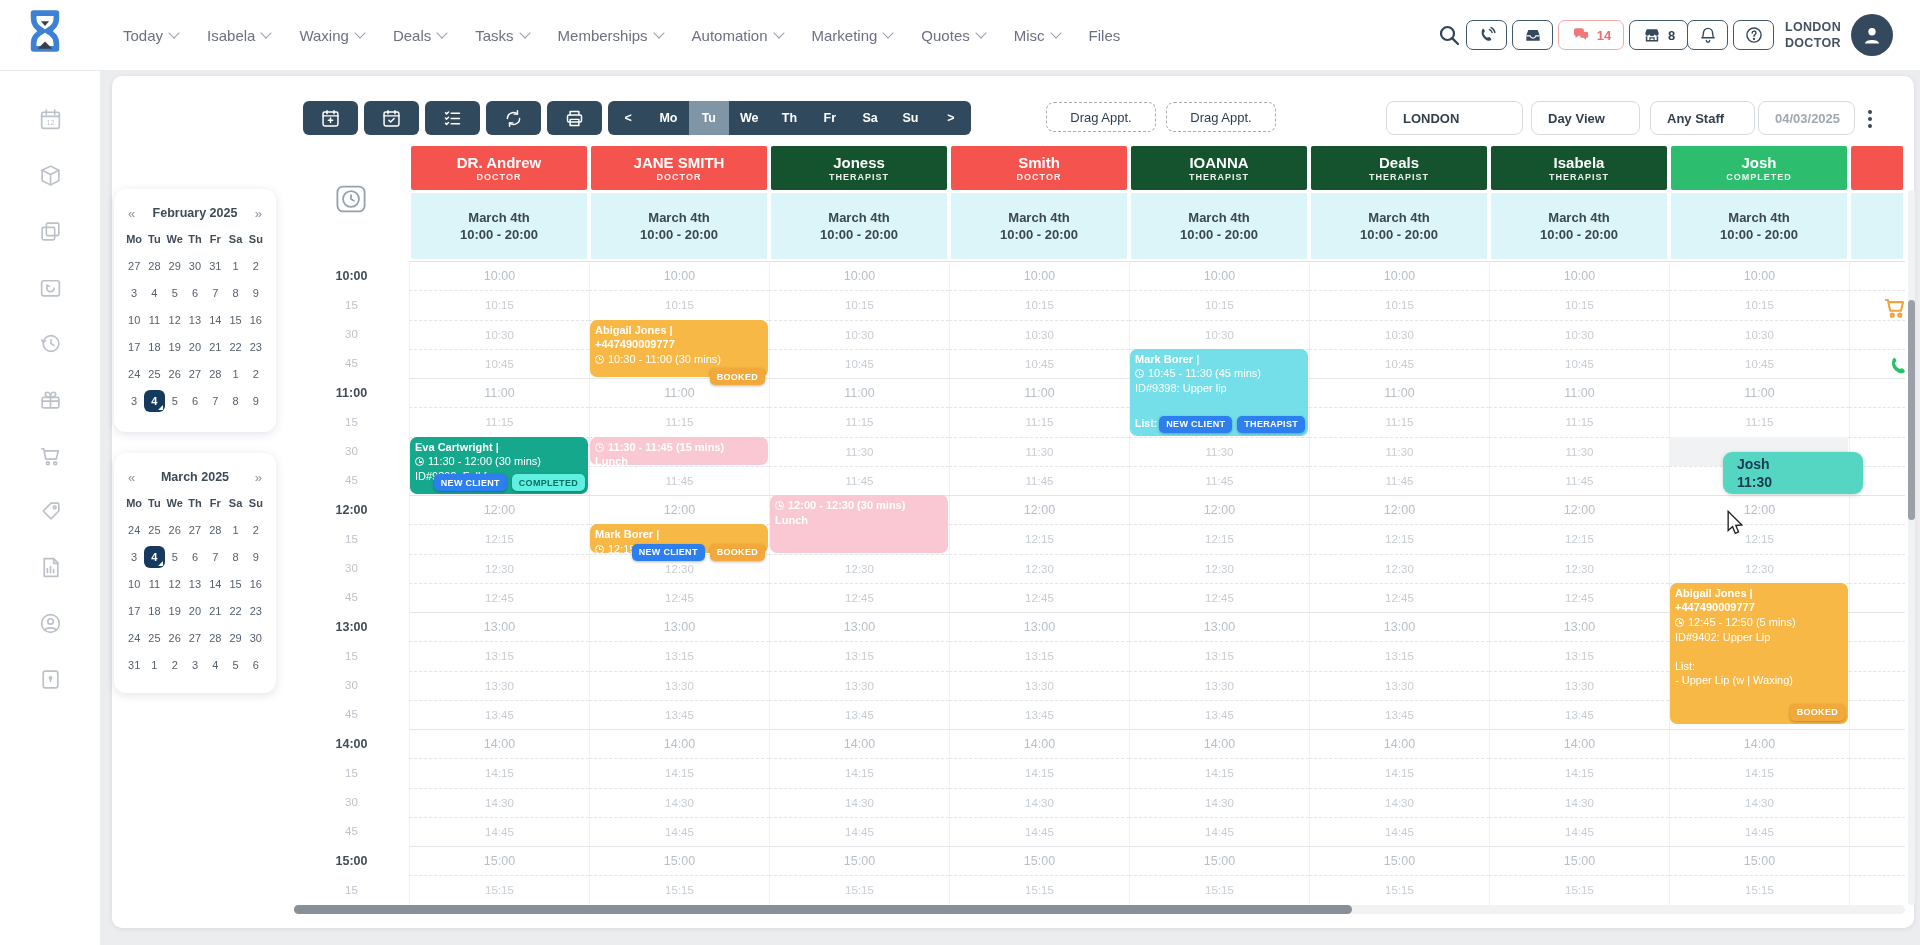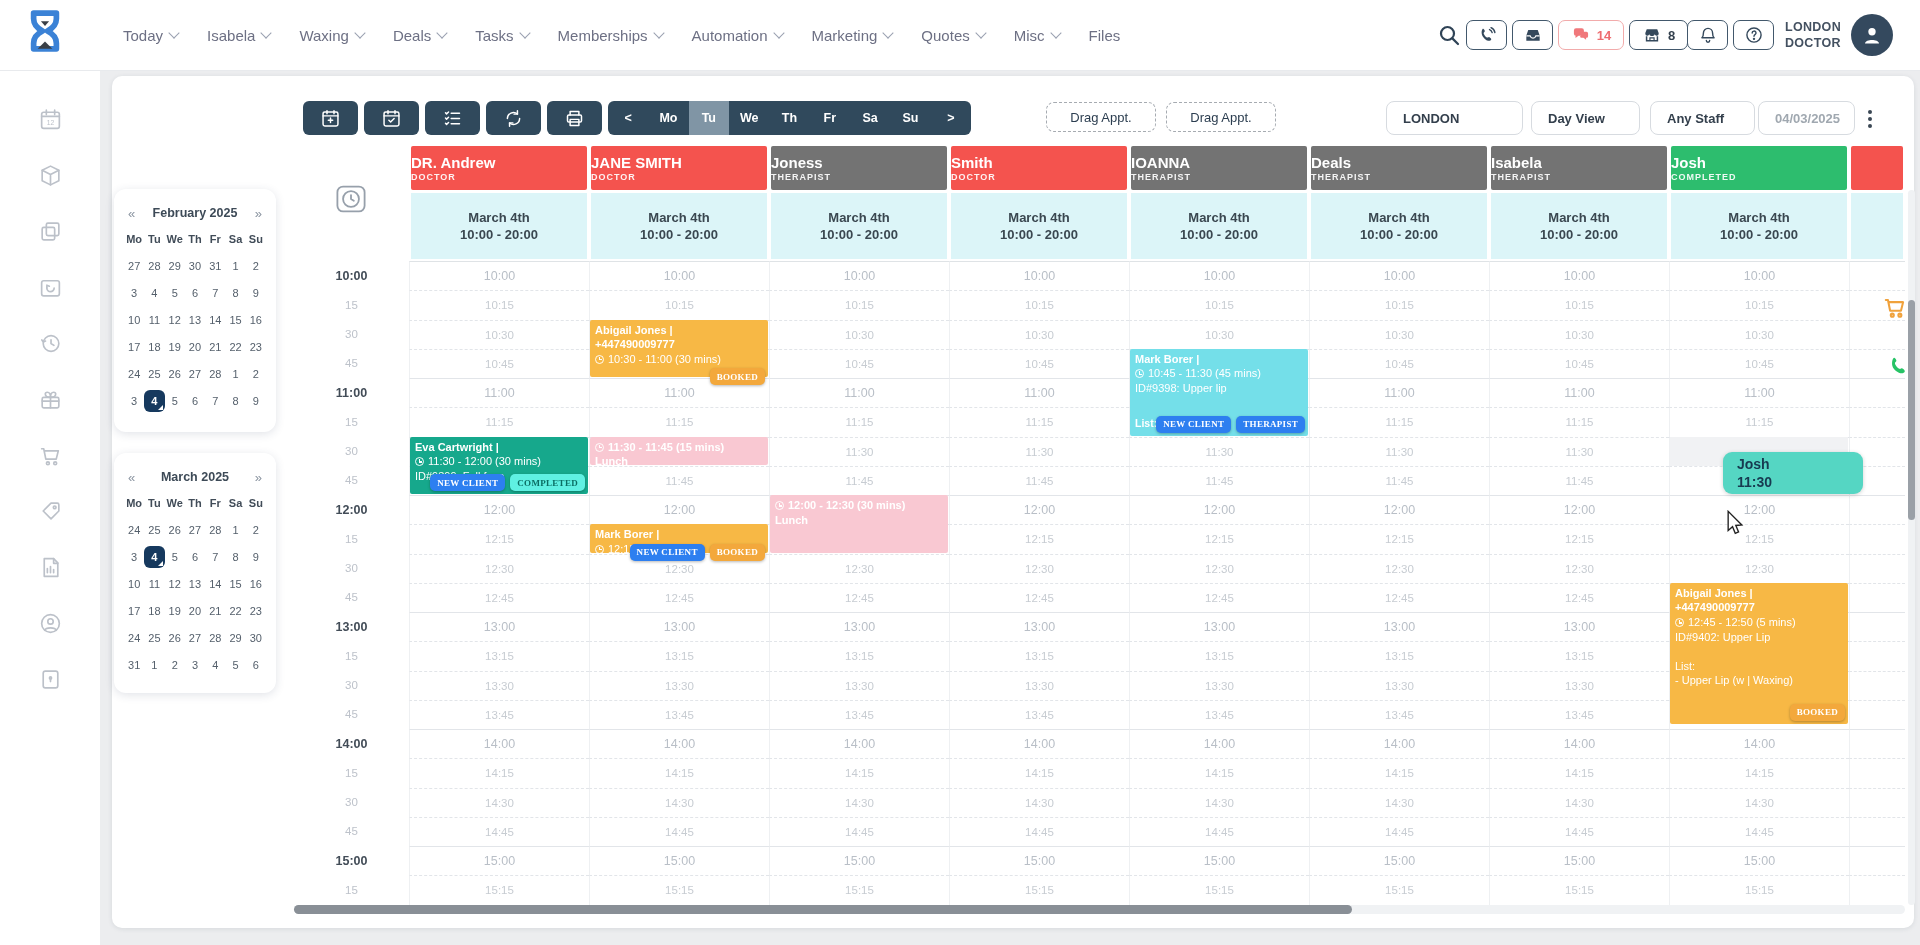--- a/index.html
+++ b/index.html
@@ -61,49 +61,49 @@
     border-radius:8px;display:flex;align-items:center;justify-content:center;font-size:13px;color:#2c3e50;
     box-sizing:border-box;cursor:pointer;}
   .selbox{position:absolute;top:101px;height:34px;background:#fff;border:1px solid #d7dbe0;border-radius:8px;
     display:flex;align-items:center;padding-left:16px;font-size:13px;font-weight:600;color:#333f4c;
     box-sizing:border-box;cursor:pointer;}
   .selbox.datebox{color:#a0a8b0;font-weight:600;}
   .kebab{position:absolute;left:1862px;top:106px;width:16px;height:26px;display:flex;flex-direction:column;
     align-items:center;justify-content:center;gap:3px;cursor:pointer;}
   .kebab i{width:4px;height:4px;border-radius:50%;background:#3a4754;}
   
-  .shead{position:absolute;border-radius:2px;display:flex;flex-direction:column;align-items:flex-start;
+  .shead{position:absolute;border-radius:2px;display:flex;flex-direction:column;align-items:center;
     justify-content:center;color:#fff;cursor:pointer;overflow:hidden;}
-  .hdr-red{background:#f4534e;}.hdr-purple{background:#737373;}.hdr-green{background:#2dbd6e;}
+  .hdr-red{background:#f4534e;}.hdr-purple{background:#14532d;}.hdr-green{background:#2dbd6e;}
   .sname{font-size:15px;font-weight:700;line-height:17px;}
   .srole{font-size:9px;font-weight:700;letter-spacing:1px;opacity:.92;margin-top:1px;}
   .ssub{position:absolute;background:#dcf5f8;display:flex;flex-direction:column;align-items:center;
     justify-content:center;color:#3a4750;font-size:13px;font-weight:600;line-height:17px;}
   .cornerclock{position:absolute;left:335px;top:182px;}
   .grow{position:absolute;display:flex;align-items:center;justify-content:center;box-sizing:border-box;}
   .gh{font-size:12.5px;font-weight:700;color:#424c57;}
   .gq{font-size:11.5px;color:#bdc2ca;}
   .tcell{position:absolute;display:flex;align-items:center;justify-content:center;
     border-left:1px solid #eef0f2;box-sizing:border-box;cursor:pointer;}
   .ch{border-top:1px solid #e2e5e9;font-size:12.5px;color:#b9bfc7;}
   .cq{border-top:1px dashed #e2e5e9;font-size:11.5px;color:#c7ccd2;}
   .c0{border-top:1px solid #dfe3e6;}
   .hlrow{position:absolute;background:#f1f2f4;}
   
-  .apt{position:absolute;border-radius:2px;z-index:3;}
+  .apt{position:absolute;border-radius:7px;z-index:3;}
   .apt-orange{background:#f7b845;}.apt-teal{background:#16a88c;}
   .apt-pink{background:#f9c8d2;}.apt-cyan{background:#74dfe9;}
   .apt-body{position:absolute;left:0;top:0;right:0;bottom:0;overflow:hidden;padding:3px 5px;color:#fff;}
   .aline{font-size:11px;line-height:14.6px;white-space:nowrap;}
   .ab{font-weight:700;}
   .clk{display:inline-block;width:9px;height:9px;border:1.3px solid rgba(255,255,255,.95);
     border-radius:50%;position:relative;margin-right:4px;vertical-align:-1px;box-sizing:border-box;}
   .clk::after{content:"";position:absolute;left:2.8px;top:1px;width:1.2px;height:3.2px;background:#fff;}
   .clk::before{content:"";position:absolute;left:3.2px;top:3.4px;width:2.6px;height:1.2px;background:#fff;}
-  .bdgs{position:absolute;right:3px;display:flex;gap:5px;z-index:4;font-family:Liberation Serif, serif;}
+  .bdgs{position:absolute;right:3px;display:flex;gap:5px;z-index:4;}
   .bs{bottom:-8px;}.bi{bottom:3px;}
   .bdg{font-size:9px;font-weight:700;letter-spacing:.3px;color:#fff;background:#888;
     padding:3.5px 7px;border-radius:5px;box-shadow:0 1px 3px rgba(0,0,0,.28);white-space:nowrap;}
   .afoot{position:absolute;left:5px;bottom:7px;font-size:10.5px;font-weight:700;color:#fff;}
   
   .tooltip{position:absolute;left:1723px;top:452px;width:140px;height:42px;background:#55d6c3;
     border-radius:9px;z-index:8;padding:3px 0 0 14px;box-sizing:border-box;box-shadow:0 1px 4px rgba(0,0,0,.18);}
   .tooltip div{font-size:14px;font-weight:600;color:#173a50;line-height:18px;}
   .cursor{position:absolute;left:1726px;top:510px;z-index:9;}
   

